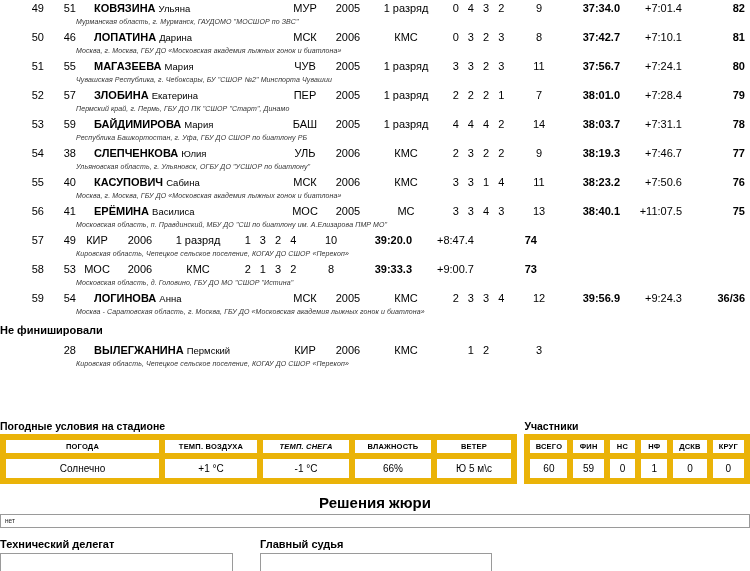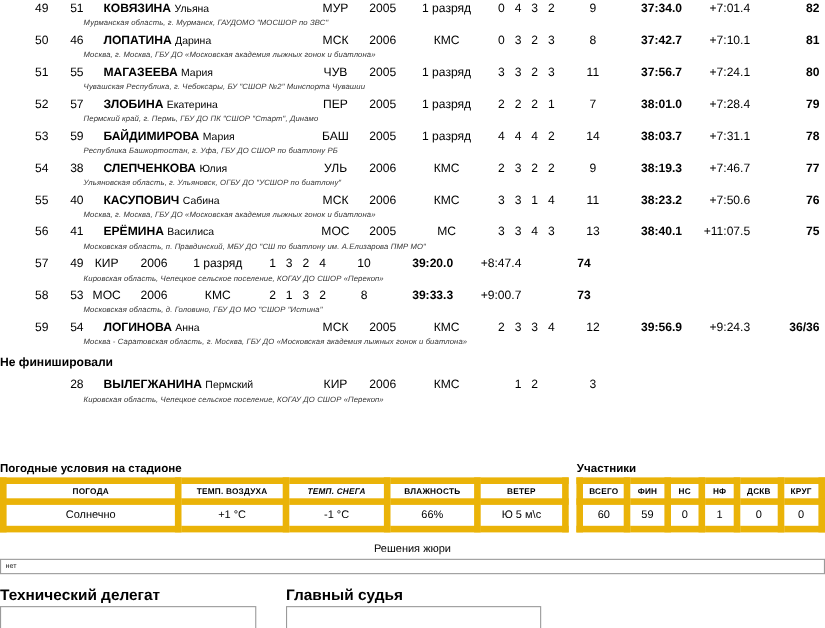--- a/index.html
+++ b/index.html
@@ -105,22 +105,22 @@
   .w-col-0 { width: 147px; }
   .w-col-1 { width: 86px; }
   .w-col-2 { width: 80px; font-style: italic; }
   .w-col-3 { width: 70px; }
   .w-col-4 { width: 68px; }
   .p-col   { width: 45px; }
 
   
   .jury-title {
     text-align: center;
-    font-size: 10px;
-    font-weight: normal;
+    font-size: 15px;
+    font-weight: bold;
     margin: 10px 0 3px 0;
   }
   .jury-box {
     border: 1px solid #9a9a9a;
     height: 14px;
     font-size: 6.5px;
     padding: 2px 4px;
     color: #222;
     box-sizing: border-box;
   }
@@ -128,21 +128,21 @@
   
   .officials {
     display: flex;
     margin-top: 10px;
   }
   .official { }
   .official.o0 { width: 260px; }
   .official.o1 { width: 255px; }
   .official.o2 { width: 235px; }
   .official-title {
-    font-size: 14px;
+    font-size: 11px;
     font-weight: bold;
     margin-bottom: 3px;
   }
   .official-box {
     border: 1px solid #9a9a9a;
     height: 36px;
     box-sizing: border-box;
     position: relative;
   }
   .official.o0 .official-box { width: 233px; }

